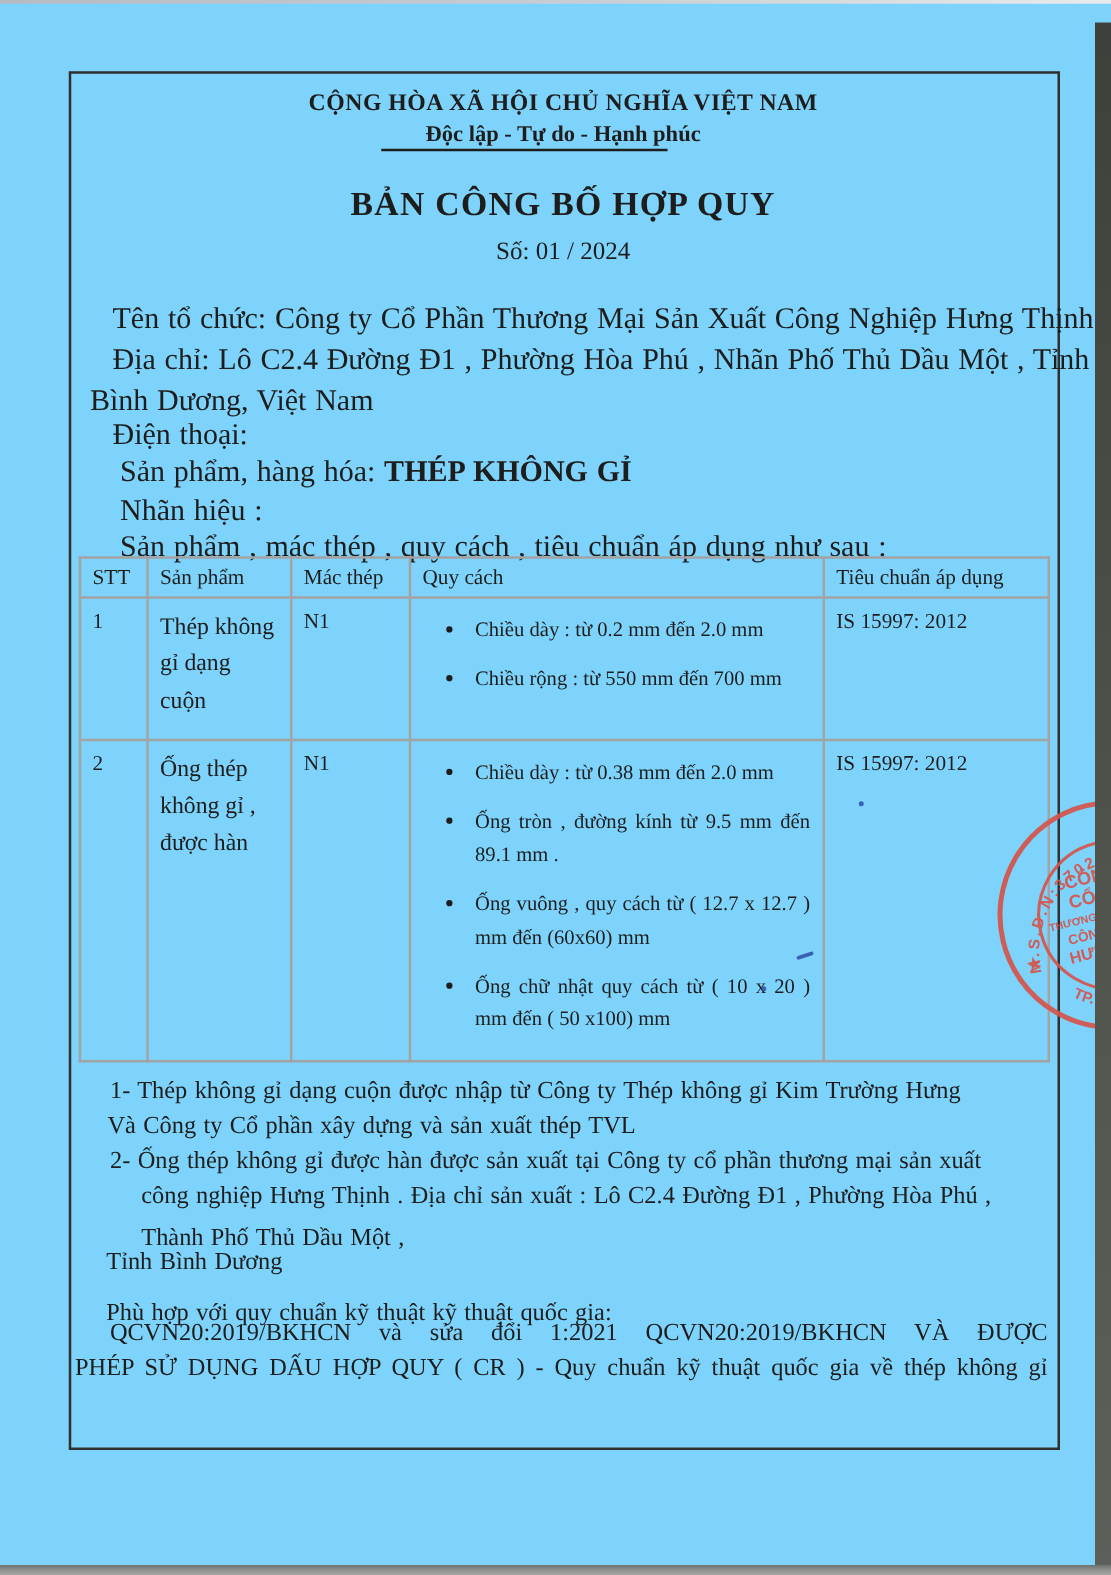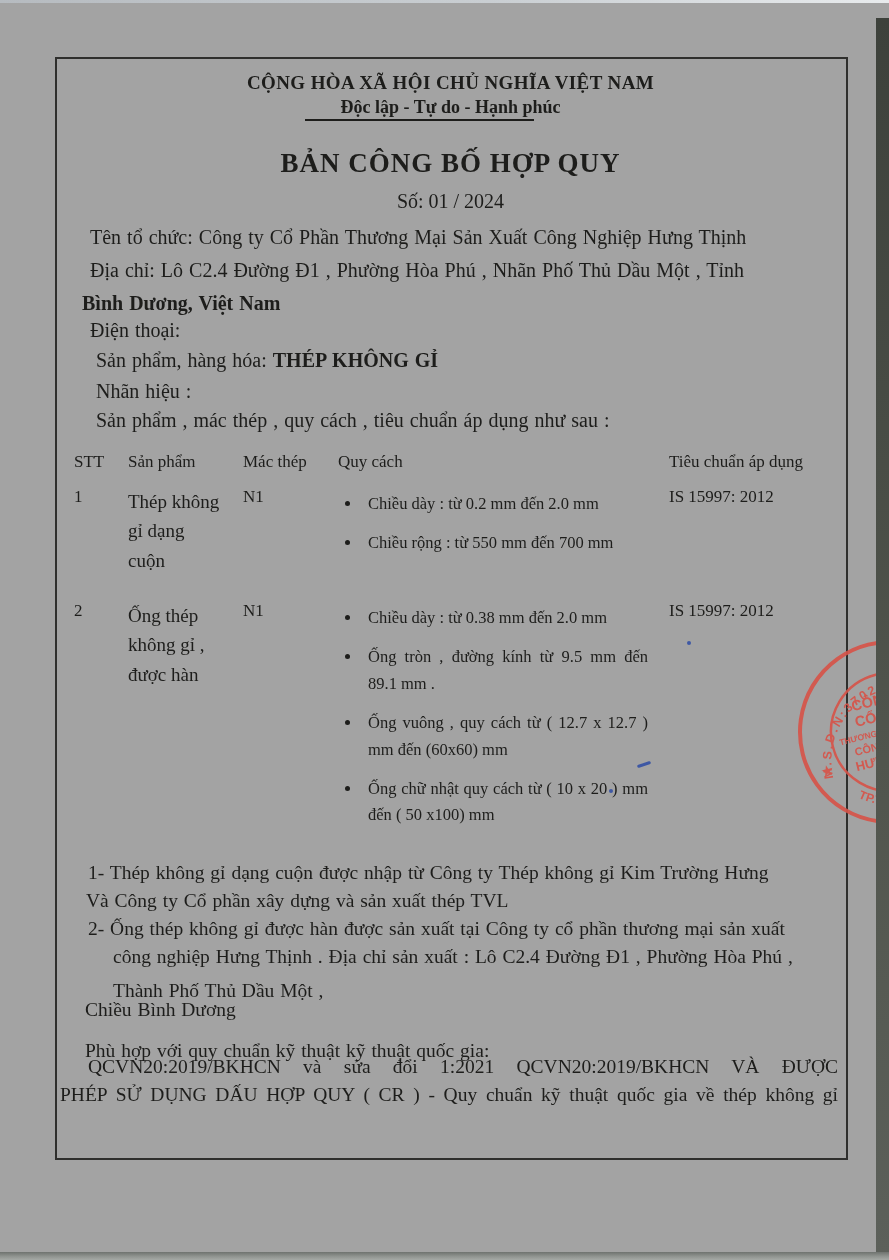--- a/index.html
+++ b/index.html
@@ -4,51 +4,51 @@
 <style>
   html,body{margin:0;padding:0;}
   body{
     width:889px;height:1260px;
     background:#f6f7f5;
     font-family:"Liberation Serif", serif;
     color:#1d1d1b;
     position:relative;
     overflow:hidden;
   }
-  .scan{position:absolute;inset:0;background:#a3a3a3;}
+  .scan{position:absolute;inset:0;background:#7dd3fc;}
   
   .edge-top{position:absolute;left:0;top:0;width:889px;height:3px;
     background:linear-gradient(to right,#b6bbc0 0%,#c9ced2 55%,#e8ebed 100%);}
   .edge-right{position:absolute;left:876px;top:18px;width:13px;height:1236px;
     background:linear-gradient(to bottom,#3d413b 0%,#51554d 60%,#5c605a 100%);z-index:40;}
   .edge-bottom{position:absolute;left:0;top:1252px;width:889px;height:8px;
     background:linear-gradient(to bottom,#6f736f 0%,#909490 55%,#a5a9a5 100%);z-index:40;}
   
   .page-border{position:absolute;left:55px;top:57px;width:789px;height:1099px;
     border:2px solid #2f2f2d;}
   .center-wrap{position:absolute;left:55px;width:791px;text-align:center;white-space:nowrap;}
   .nat-line1{top:72px;font-size:19px;font-weight:bold;letter-spacing:.4px;}
   .nat-line2{top:97px;font-size:18px;font-weight:bold;}
   .motto-underline{position:absolute;left:305px;top:119px;width:229px;height:2px;background:#1d1d1b;}
   .doc-title{top:148px;font-size:27px;font-weight:bold;letter-spacing:1px;}
   .doc-number{top:190px;font-size:20px;}
-  .pline{position:absolute;font-size:20px;white-space:nowrap;word-spacing:1px;}
+  .pline{position:absolute;font-size:24px;white-space:nowrap;word-spacing:1px;margin-top:16px;}
   .bold{font-weight:bold;}
   
   .spec-table{position:absolute;left:63px;top:445px;width:775px;
     border-collapse:collapse;table-layout:fixed;font-size:17px;}
   .spec-table th,.spec-table td{border:2px solid #a3a3a3;vertical-align:top;
     font-weight:normal;text-align:left;padding:8px 9px;}
   .spec-table thead th{height:22px;vertical-align:middle;padding:4px 9px;}
   .th-stt{text-align:center;}
   .c-stt{text-align:center;font-size:17px;}
   .c-sp{text-align:justify;font-size:19px;line-height:1.55;}
   .c-mt{text-align:center;}
   .c-qc{padding:6px 4px 6px 0 !important;}
-  .c-qc ul{margin:6px 6px 0 0;padding-left:33px;}
+  .c-qc ul{margin:6px 6px 0 0;padding-left:45px;}
   .c-qc li{margin-bottom:13px;text-align:justify;font-size:16.5px;line-height:1.6;
     padding-left:6px;}
   .row-1 td{height:96px;}
   .row-2 td{height:226px;}
   
   .nline{position:absolute;font-size:19.5px;white-space:nowrap;word-spacing:1px;}
   .jline{position:absolute;font-size:19.5px;text-align:justify;text-align-last:justify;}
   
   .stamp{position:absolute;left:790px;top:632px;width:200px;height:200px;opacity:.92;z-index:20;}
   .stamp text{font-family:"Liberation Sans",sans-serif;font-weight:bold;}
@@ -69,21 +69,21 @@
 
   <div class="center-wrap nat-line1">CỘNG HÒA XÃ HỘI CHỦ NGHĨA VIỆT NAM</div>
   <div class="center-wrap nat-line2">Độc lập - Tự do - Hạnh phúc</div>
   <div class="motto-underline"></div>
 
   <div class="center-wrap doc-title">BẢN CÔNG BỐ HỢP QUY</div>
   <div class="center-wrap doc-number">Số: 01 / 2024</div>
 
   <div class="pline" style="left:90px;top:226px;">Tên tổ chức: Công ty Cổ Phần Thương Mại Sản Xuất Công Nghiệp Hưng Thịnh</div>
   <div class="pline" style="left:90px;top:259px;">Địa chỉ: Lô C2.4 Đường Đ1 , Phường Hòa Phú , Nhãn Phố Thủ Dầu Một , Tỉnh</div>
-  <div class="pline" style="left:82px;top:292px;font-weight:bold;">Bình Dương, Việt Nam</div>
+  <div class="pline" style="left:72px;top:292px;">Bình Dương, Việt Nam</div>
   <div class="pline" style="left:90px;top:319px;">Điện thoại:</div>
   <div class="pline" style="left:96px;top:349px;">
     <span>Sản phẩm, hàng hóa: </span><span class="bold">THÉP KHÔNG GỈ</span>
   </div>
   <div class="pline" style="left:96px;top:380px;">Nhãn hiệu :</div>
   <div class="pline" style="left:96px;top:409px;">Sản phẩm , mác thép , quy cách , tiêu chuẩn áp dụng như sau :</div>
 
   <table class="spec-table">
     <colgroup>
       <col style="width:54px">
@@ -129,21 +129,21 @@
         <td>IS 15997: 2012</td>
       </tr>
     </tbody>
   </table>
 
   <div class="nline" style="left:88px;top:862px;">1-  Thép không gỉ dạng cuộn được nhập từ Công ty Thép không gỉ Kim Trường Hưng</div>
   <div class="nline" style="left:86px;top:890px;">Và Công ty Cổ phần xây dựng và sản xuất thép TVL</div>
   <div class="nline" style="left:88px;top:918px;">2-  Ống thép không gỉ được hàn được sản xuất tại Công ty cổ phần thương mại sản xuất</div>
   <div class="nline" style="left:113px;top:946px;">công nghiệp Hưng Thịnh . Địa chỉ sản xuất : Lô C2.4 Đường Đ1 , Phường Hòa Phú ,</div>
   <div class="nline" style="left:113px;top:980px;">Thành Phố Thủ Dầu Một ,</div>
-  <div class="nline" style="left:85px;top:999px;">Chiều Bình Dương</div>
+  <div class="nline" style="left:85px;top:999px;">Tỉnh Bình Dương</div>
   <div class="nline" style="left:85px;top:1026px;margin-top:14px;">Phù hợp với quy chuẩn kỹ thuật kỹ thuật quốc gia:</div>
   <div class="jline" style="left:88px;top:1056px;width:750px;">QCVN20:2019/BKHCN và sửa đổi 1:2021 QCVN20:2019/BKHCN VÀ ĐƯỢC</div>
   <div class="jline" style="left:60px;top:1084px;width:778px;">PHÉP SỬ DỤNG DẤU HỢP QUY ( CR ) -  Quy chuẩn kỹ thuật quốc gia về thép không gỉ</div>
 
   <svg class="stamp" viewBox="-100 -100 200 200">
     <g transform="rotate(-14)">
       <circle r="90" fill="none" stroke-width="4" stroke="#d6544a"></circle>
       <circle r="59" fill="none" stroke-width="2.5" stroke="#d6544a"></circle>
       <defs>
         <path id="arcTop" d="M -66 31 A 73 73 0 0 1 73 0"></path>

